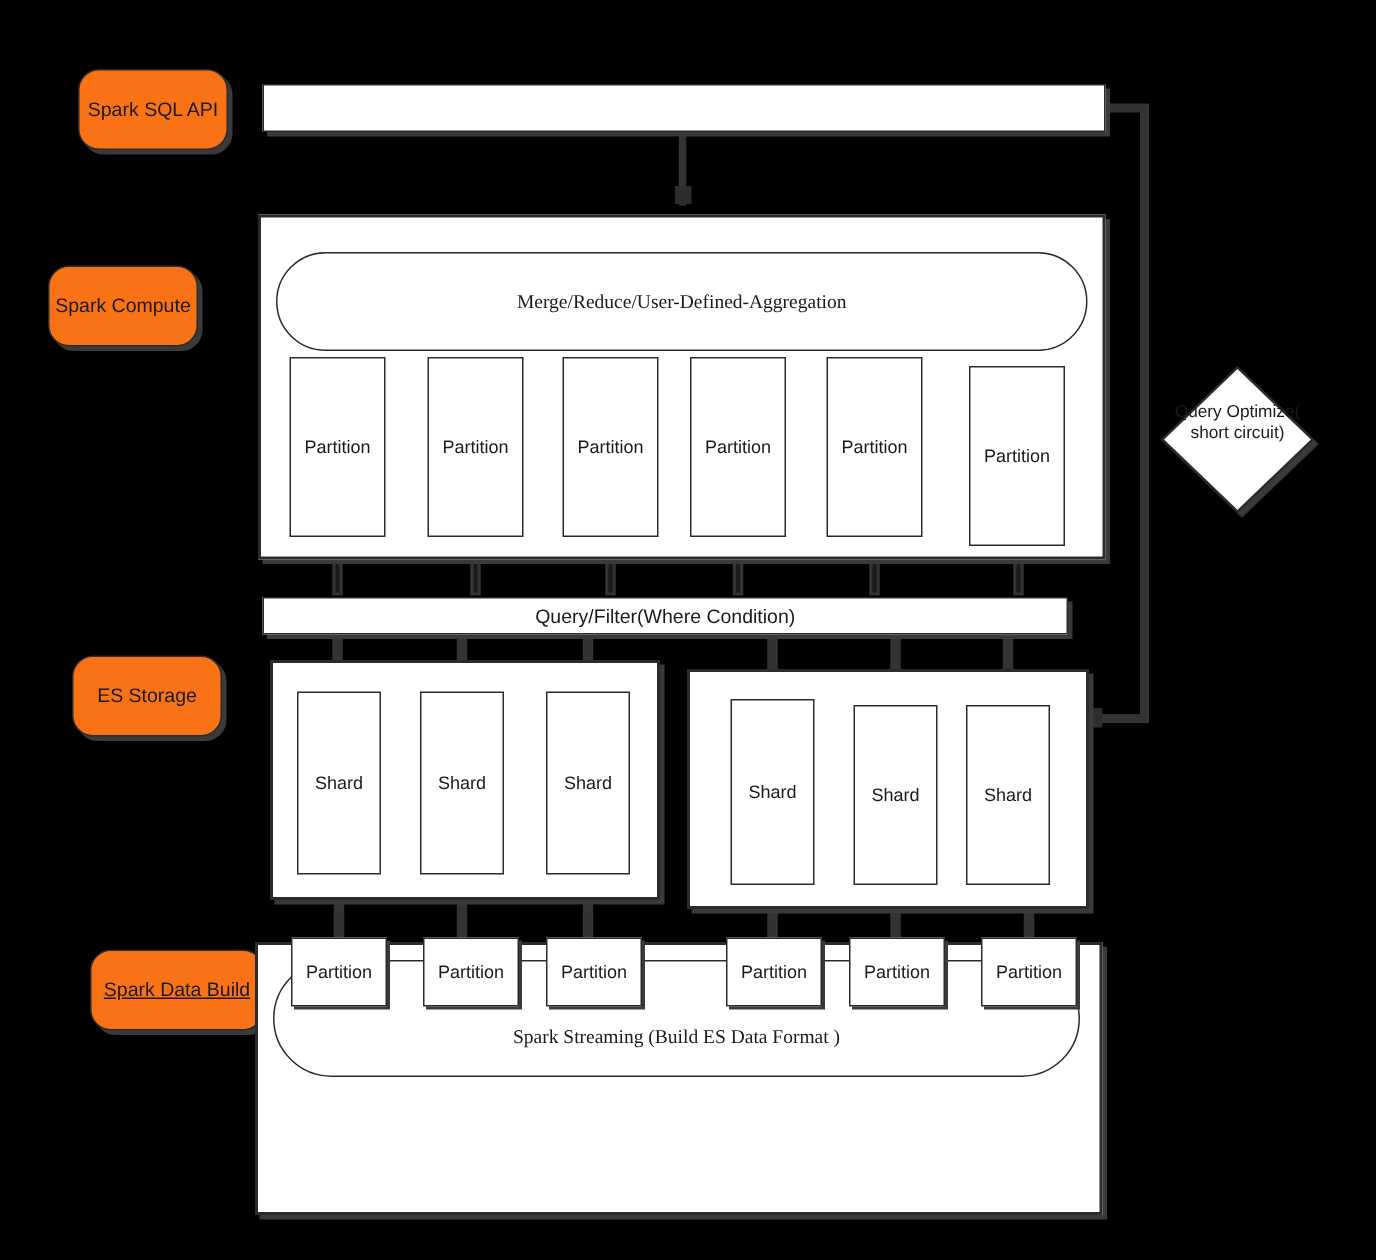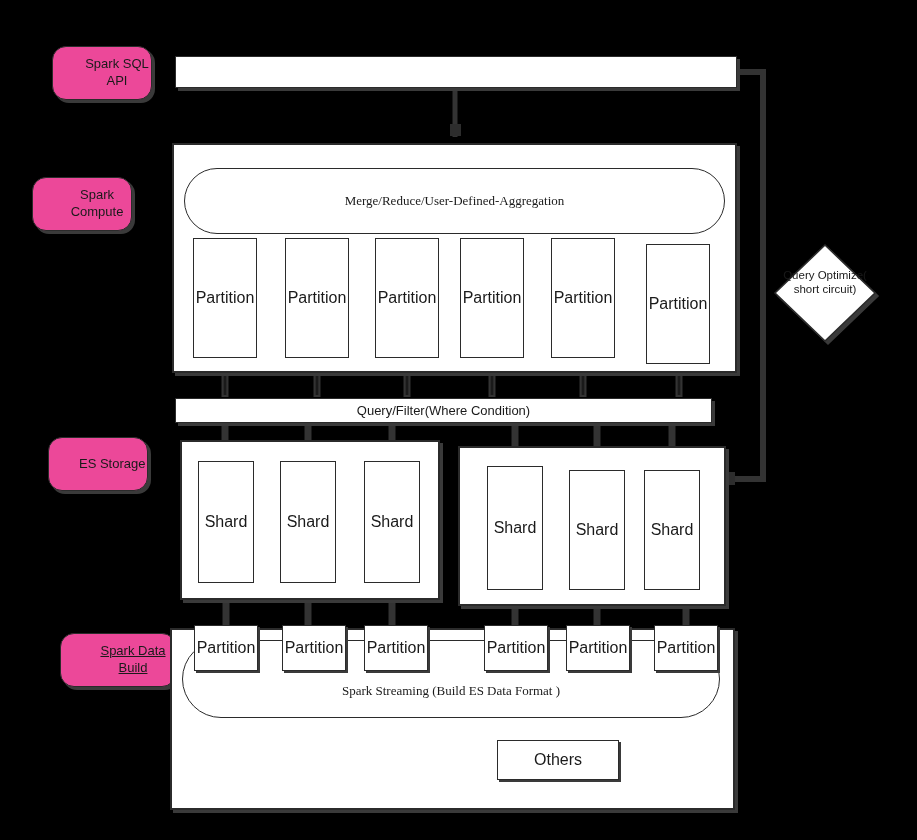--- a/index.html
+++ b/index.html
@@ -8,29 +8,29 @@
   #stage{position:absolute;left:0;top:0;width:917px;height:840px;background:#000;}
   .abs{position:absolute;box-sizing:border-box;}
 
   
   .panel{background:#fff;border:2px solid #2b2b2b;
          box-shadow:3px 3px 0 0 #3a3a3a;}
   .box{background:#fff;border:1.5px solid #2b2b2b;
        display:flex;align-items:center;justify-content:center;
        text-align:center;line-height:1.25;}
   .boxsh{box-shadow:2px 2px 0 0 #3a3a3a;}
-  .pill{background:#ec4899;border:1.5px solid #2b2b2b;border-radius:14px;
-        display:flex;align-items:center;text-align:center;
-        line-height:1.3;box-shadow:3px 3px 0 0 #3a3a3a;padding-left:30px;}
+  .pill{background:#f97316;border:1.5px solid #2b2b2b;border-radius:14px;
+        display:flex;align-items:center;justify-content:center;text-align:center;
+        line-height:1.3;box-shadow:3px 3px 0 0 #3a3a3a;}
   .stadium{background:#fff;border:1.5px solid #2b2b2b;border-radius:60px;
         display:flex;align-items:center;justify-content:center;text-align:center;font-family:Liberation Serif, serif;}
   .bar{background:#fff;border:1.5px solid #2b2b2b;
        display:flex;align-items:center;justify-content:center;text-align:center;}
   .lbl{font-size:13px;}
-  .sm{font-size:16px;}
+  .sm{font-size:12px;}
   .xsm{font-size:11.5px;}
   svg.ov{position:absolute;left:0;top:0;width:917px;height:840px;overflow:visible;}
 </style>
 </head>
 <body>
 
 <div id="stage">
 
   <svg class="ov">
     <defs>
@@ -190,17 +190,14 @@
     </div>
   <div class="abs box sm boxsh" style="left:566px;top:625px;width:64px;height:46px;">
     <span>Partition</span>
     </div>
   <div class="abs box sm boxsh" style="left:654px;top:625px;width:64px;height:46px;">
     <span>Partition</span>
     </div>
 
 
 
-  <div class="abs box sm boxsh" style="left:497px;top:740px;width:122px;height:40px;overflow:hidden;">
-    <span style="padding:0 2px;">Others</span>
-    </div>
 
 </div>
 
 </body></html>

